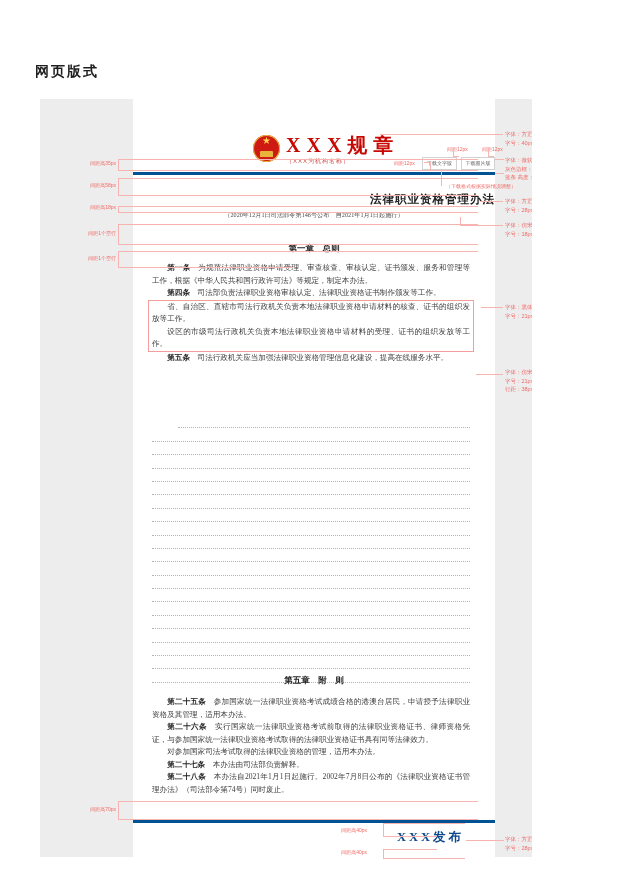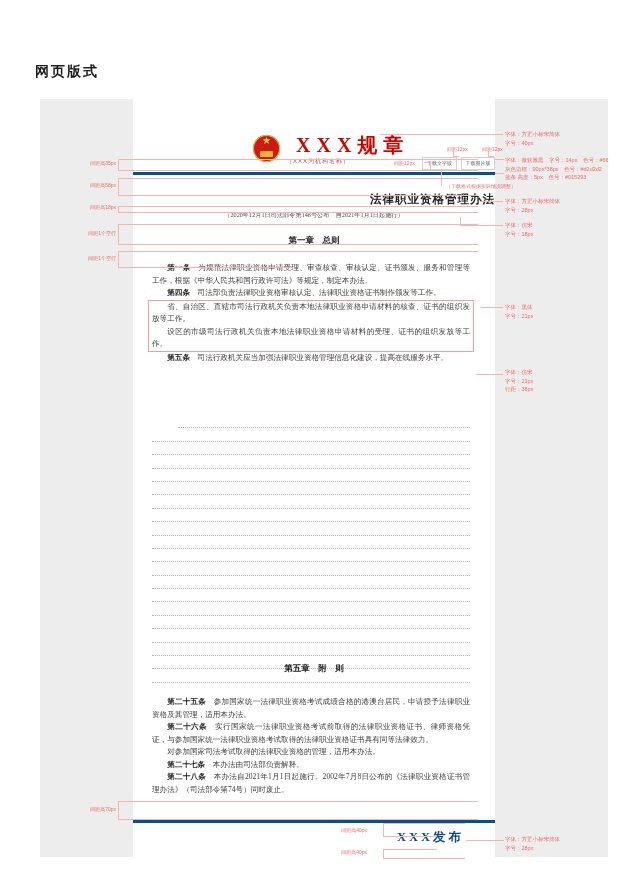--- a/index.html
+++ b/index.html
@@ -1,55 +1,55 @@
 <!DOCTYPE html>
 <html><head>
 <meta charset="utf-8">
 <style>
   html,body{margin:0;padding:0;background:#ffffff;}
-  .stage{position:relative;width:608px;height:891px;background:#fff;overflow:hidden;
+  .stage{position:relative;width:532px;height:891px;background:#fff;overflow:hidden;
          font-family:"Liberation Sans",sans-serif;}
   .sheet-title{position:absolute;left:35px;top:63px;font-size:14px;font-weight:bold;
                color:#1f1f1f;letter-spacing:2px;font-family:"Liberation Sans",sans-serif;}
   .canvas{position:absolute;left:40px;top:99px;width:577px;height:758px;background:#ededed;}
   .page{position:absolute;left:93px;top:0;width:362px;height:758px;background:#ffffff;}
 
   
   .masthead{position:absolute;left:120px;top:36px;display:flex;align-items:flex-start;}
   .emblem{position:relative;width:27px;height:27px;border-radius:50%;background:#ce1a12;
           box-shadow:inset 0 0 0 1px #e9b43c;flex:none;}
   .emblem .star{position:absolute;left:0;right:0;top:1px;text-align:center;color:#ffd emphasis;
           color:#ffd24a;font-size:10px;line-height:10px;}
   .emblem .gate{position:absolute;left:7px;bottom:5px;width:13px;height:6px;background:#e9b43c;
           border-radius:1px 1px 0 0;}
   .masthead-text{margin-left:6px;}
   .agency{font-family:"Liberation Serif","DejaVu Serif",serif;font-weight:bold;color:#c80903;
-          font-size:20px;line-height:21px;letter-spacing:6px;white-space:nowrap;margin-left:10px;}
+          font-size:20px;line-height:21px;letter-spacing:6px;white-space:nowrap;}
   .agency-note{font-size:6px;color:#d04a44;letter-spacing:1px;margin-top:1px;}
 
   .dl-btn{position:absolute;top:58px;height:13px;background:#fff;border:1px solid #d2d2d2;
           color:#666666;font-size:5px;line-height:11px;text-align:center;padding:0;
           font-family:"Liberation Sans",sans-serif;box-sizing:border-box;}
   .dl-btn.b1{left:289px;width:35px;}
   .dl-btn.b2{left:328px;width:34px;}
 
   .blue-bar{position:absolute;left:0;width:100%;height:3px;background:#015293;}
   .blue-bar.top{top:73px;}
   .blue-bar.bottom{top:721px;}
 
   .doc-title{position:absolute;left:0;top:93px;width:100%;text-align:right;
              font-family:"Liberation Serif","DejaVu Serif",serif;font-weight:bold;
              font-size:11.5px;color:#222;letter-spacing:1px;}
   .pub-line{position:absolute;left:0;top:112px;width:100%;text-align:center;
             font-family:"Liberation Serif","DejaVu Serif",serif;font-size:6.2px;color:#4a4a4a;}
   .chapter{position:absolute;left:0;width:100%;text-align:center;
            font-family:"Liberation Serif","DejaVu Serif",serif;font-weight:bold;
            font-size:8.5px;color:#222;}
-  .chapter.c1{top:136px;}
-  .chapter.c5{top:564px;font-family:Liberation Mono, monospace;}
+  .chapter.c1{top:144px;}
+  .chapter.c5{top:576px;font-family:Liberation Mono, monospace;}
 
   .law-body{position:absolute;left:19px;width:318px;
             font-family:"Liberation Serif","DejaVu Serif",serif;font-size:7.6px;
             line-height:12.5px;color:#3c3c3c;text-align:justify;}
   .law-body.s1{top:163px;}
   .law-body.s2{top:597px;}
   .law-body p{margin:0;text-indent:2em;}
   .law-label{font-weight:bold;color:#1e1e1e;}
   .hl{border:1px solid #f59c9c;padding:0 1px;}
   .red-box{border:1px solid #f59c9c;margin:0 -4px;padding:0 3px;}

